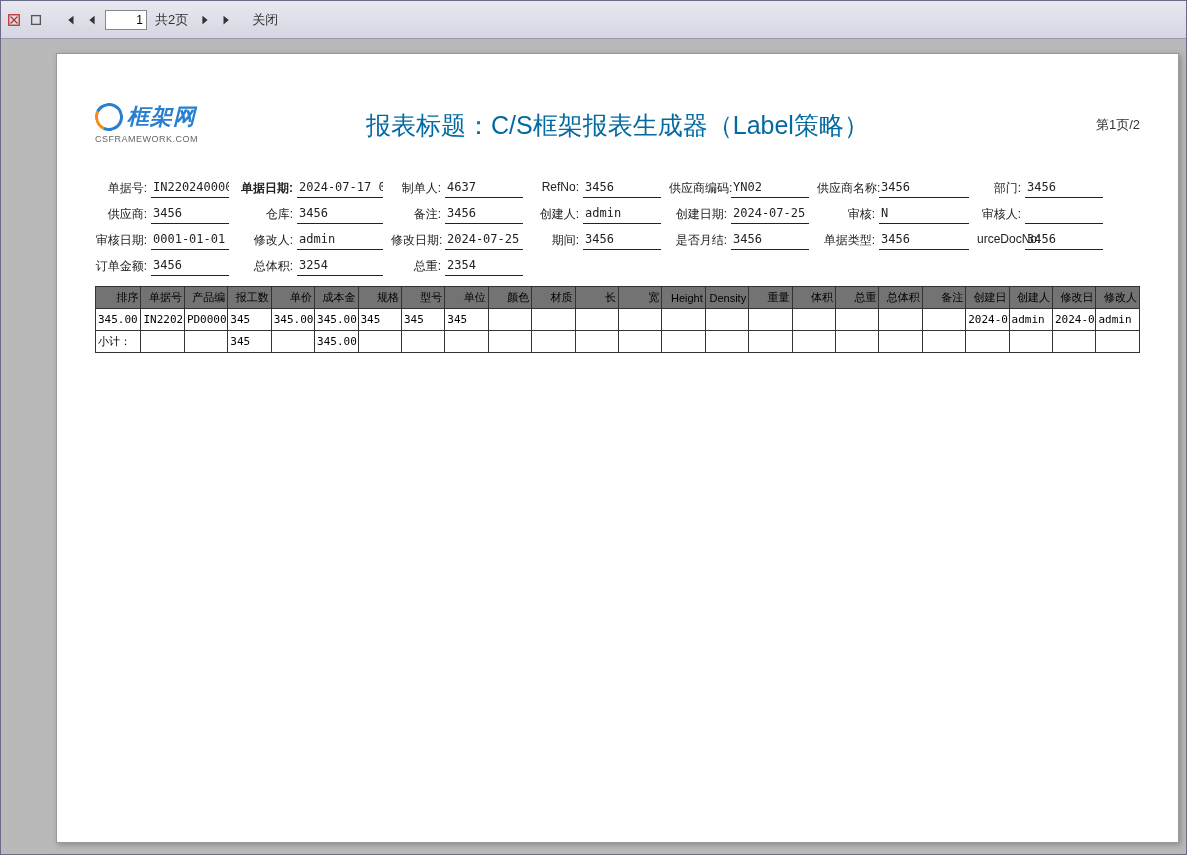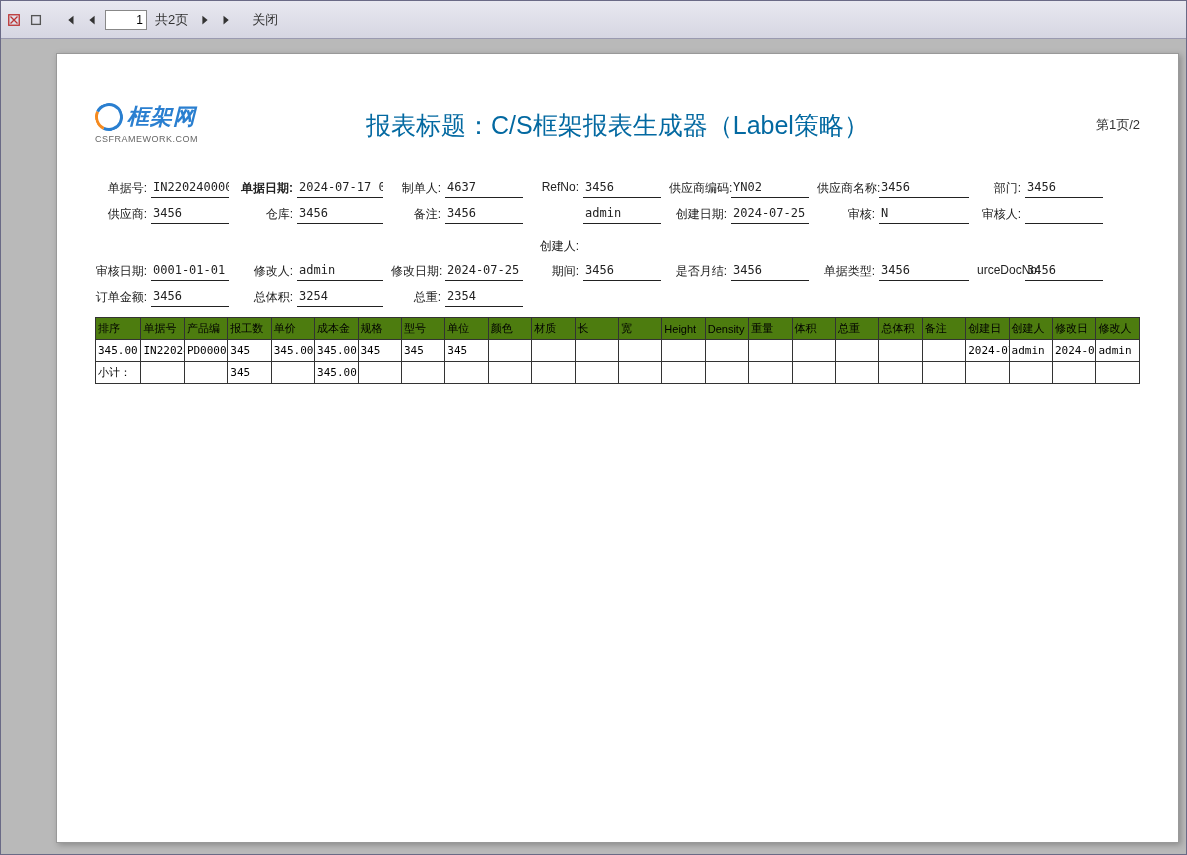--- a/index.html
+++ b/index.html
@@ -140,22 +140,23 @@
     border: 1px solid #333;
     padding: 3px 2px;
     text-align: left;
     overflow: hidden;
     white-space: nowrap;
     height: 22px;
     font-family: monospace, "Courier New";
   }
   .data-table th {
     font-weight: 400;
-    background: #4d7c0f;
+    background: #737373;
     font-family: "Microsoft YaHei", Arial, sans-serif;
+    text-align: right;
   }
 </style>
 </head>
 <body>
 
 <div class="window">
 
   <div class="toolbar">
     <span class="tb-btn">
       <svg viewBox="0 0 16 16">
@@ -247,21 +248,21 @@
             </div>
             <div class="form-field">
               <span class="fld-label" style="width: 56px;">仓库:</span>
               <span class="fld-value" style="width: 86px;">3456</span>
             </div>
             <div class="form-field">
               <span class="fld-label" style="width: 50px;">备注:</span>
               <span class="fld-value" style="width: 78px;">3456</span>
             </div>
             <div class="form-field">
-              <span class="fld-label" style="width: 48px; margin-top: 32px;">创建人:</span>
+              <span class="fld-label" style="width: 48px;">创建人:</span>
               <span class="fld-value" style="width: 78px;">admin</span>
             </div>
             <div class="form-field">
               <span class="fld-label" style="width: 58px;">创建日期:</span>
               <span class="fld-value" style="width: 78px;">2024-07-25 14</span>
             </div>
             <div class="form-field">
               <span class="fld-label" style="width: 58px;">审核:</span>
               <span class="fld-value" style="width: 90px;">N</span>
             </div>

